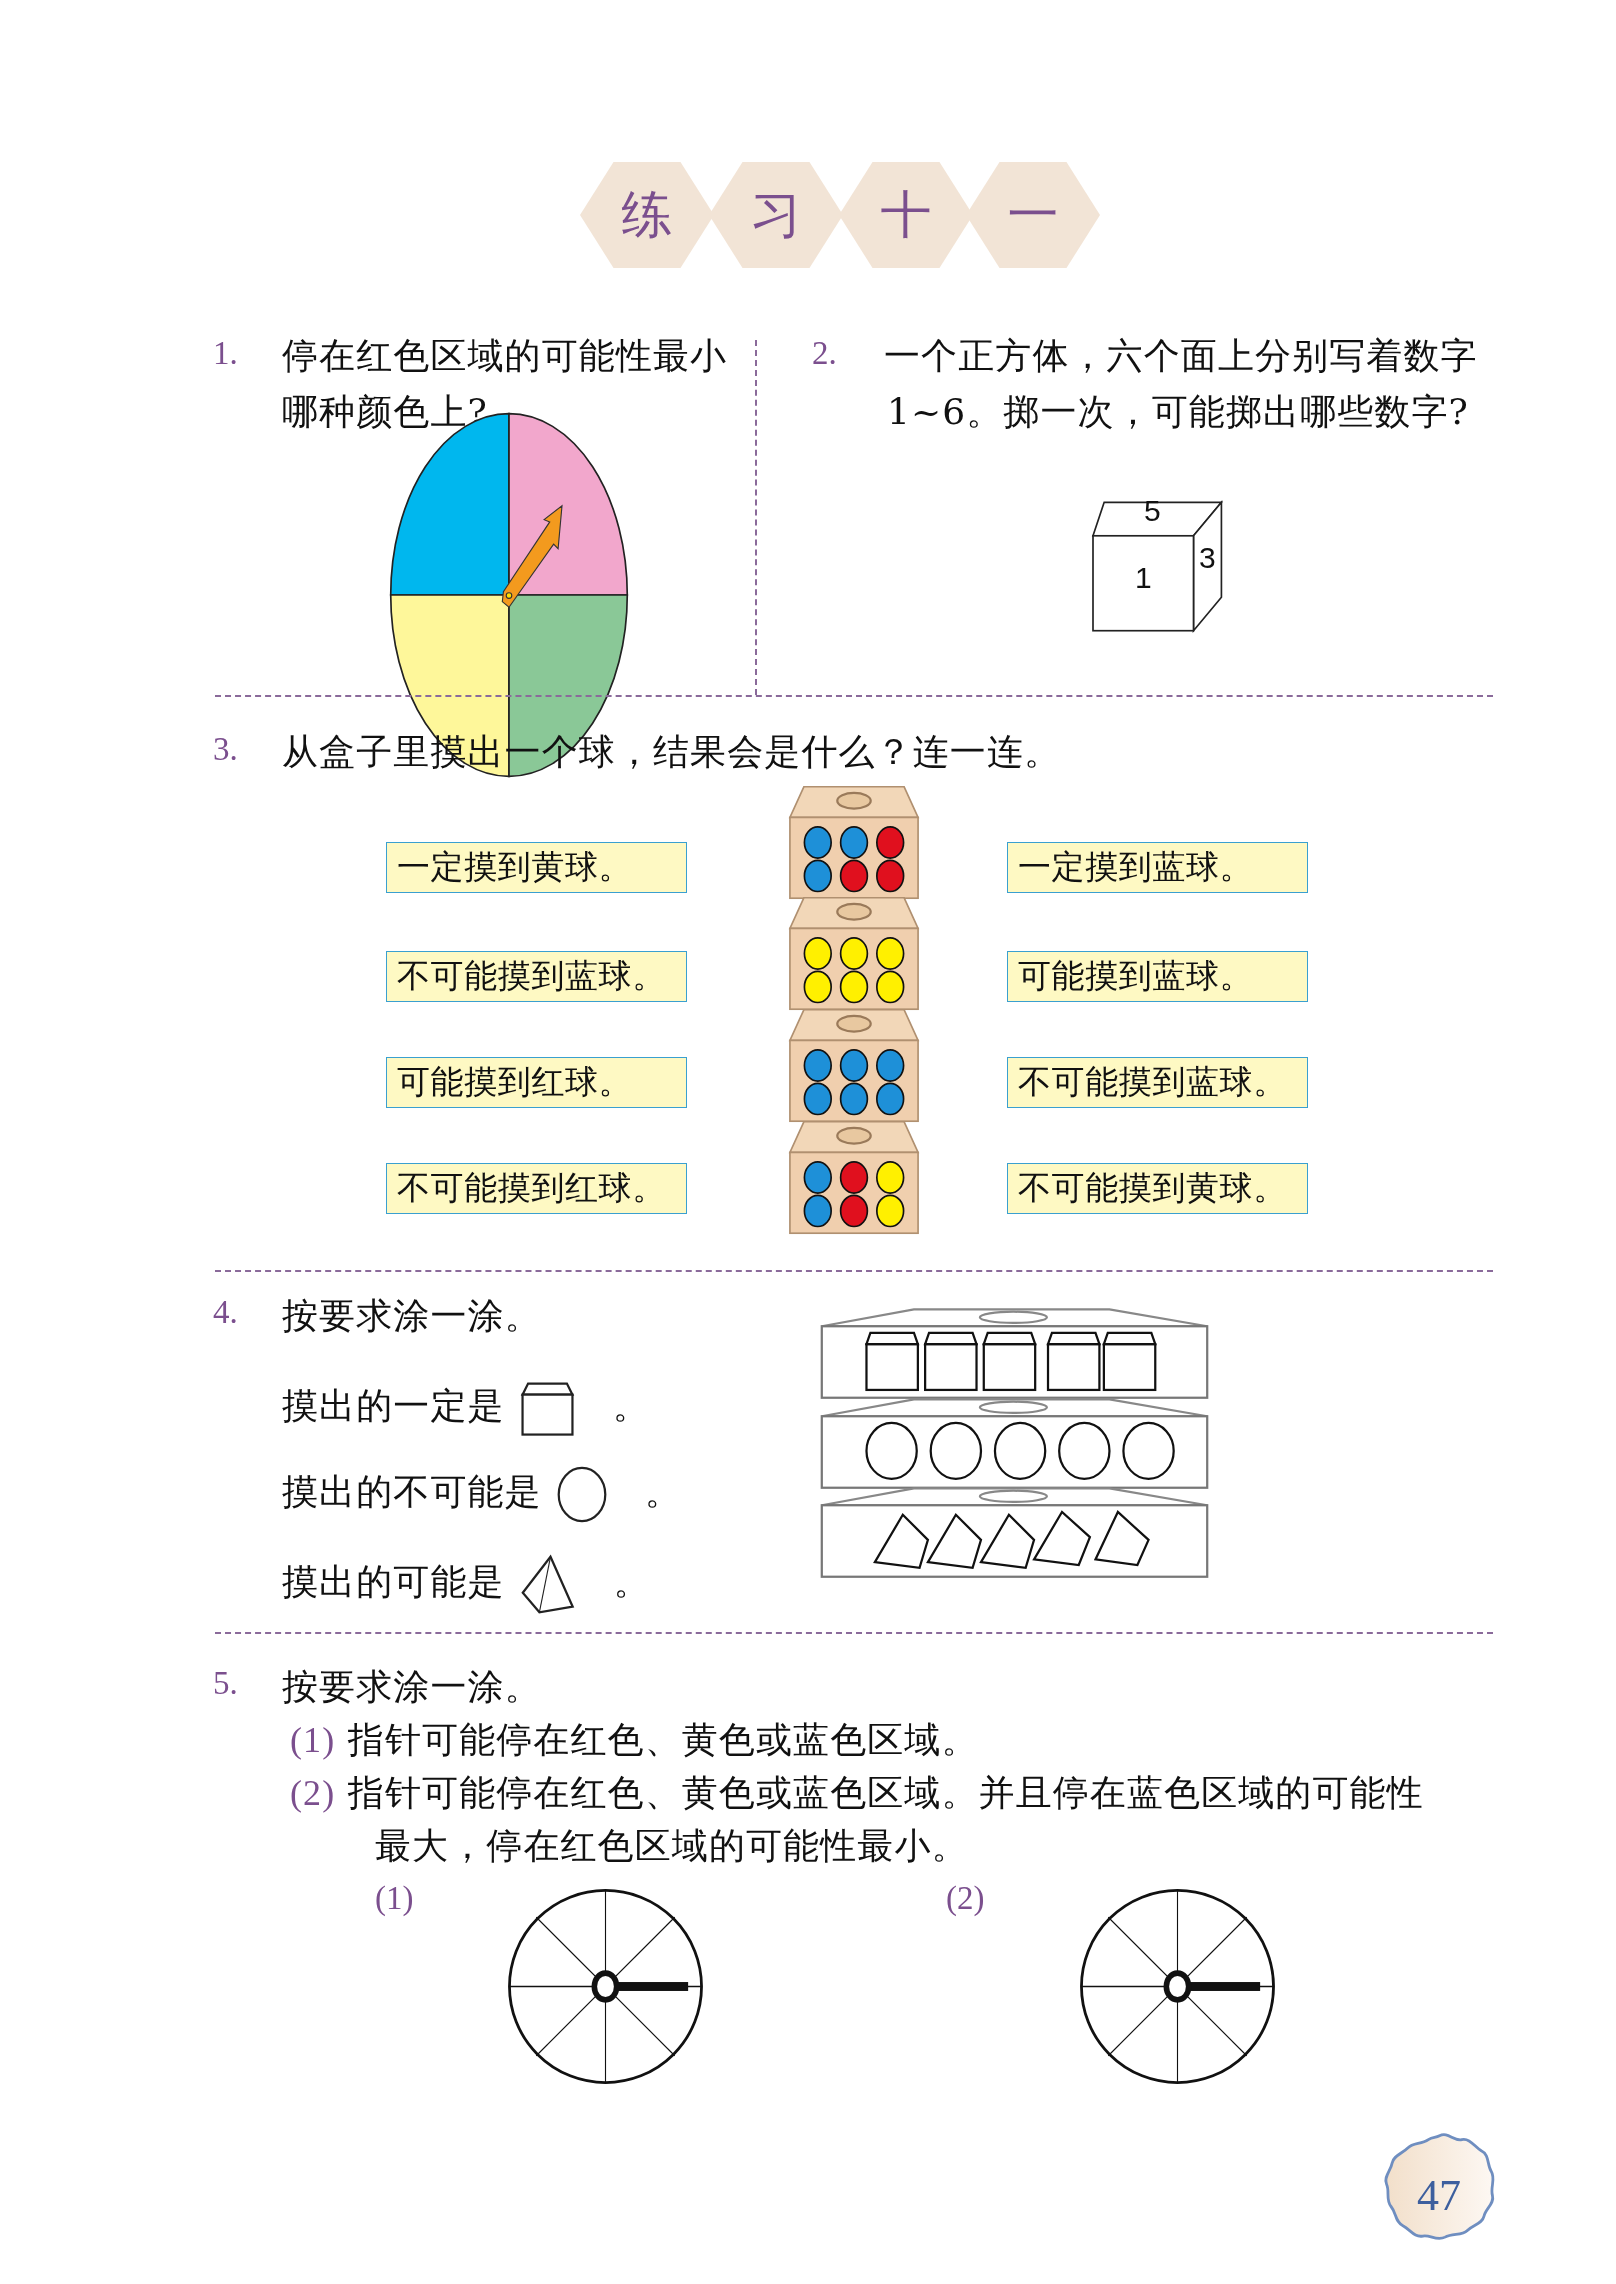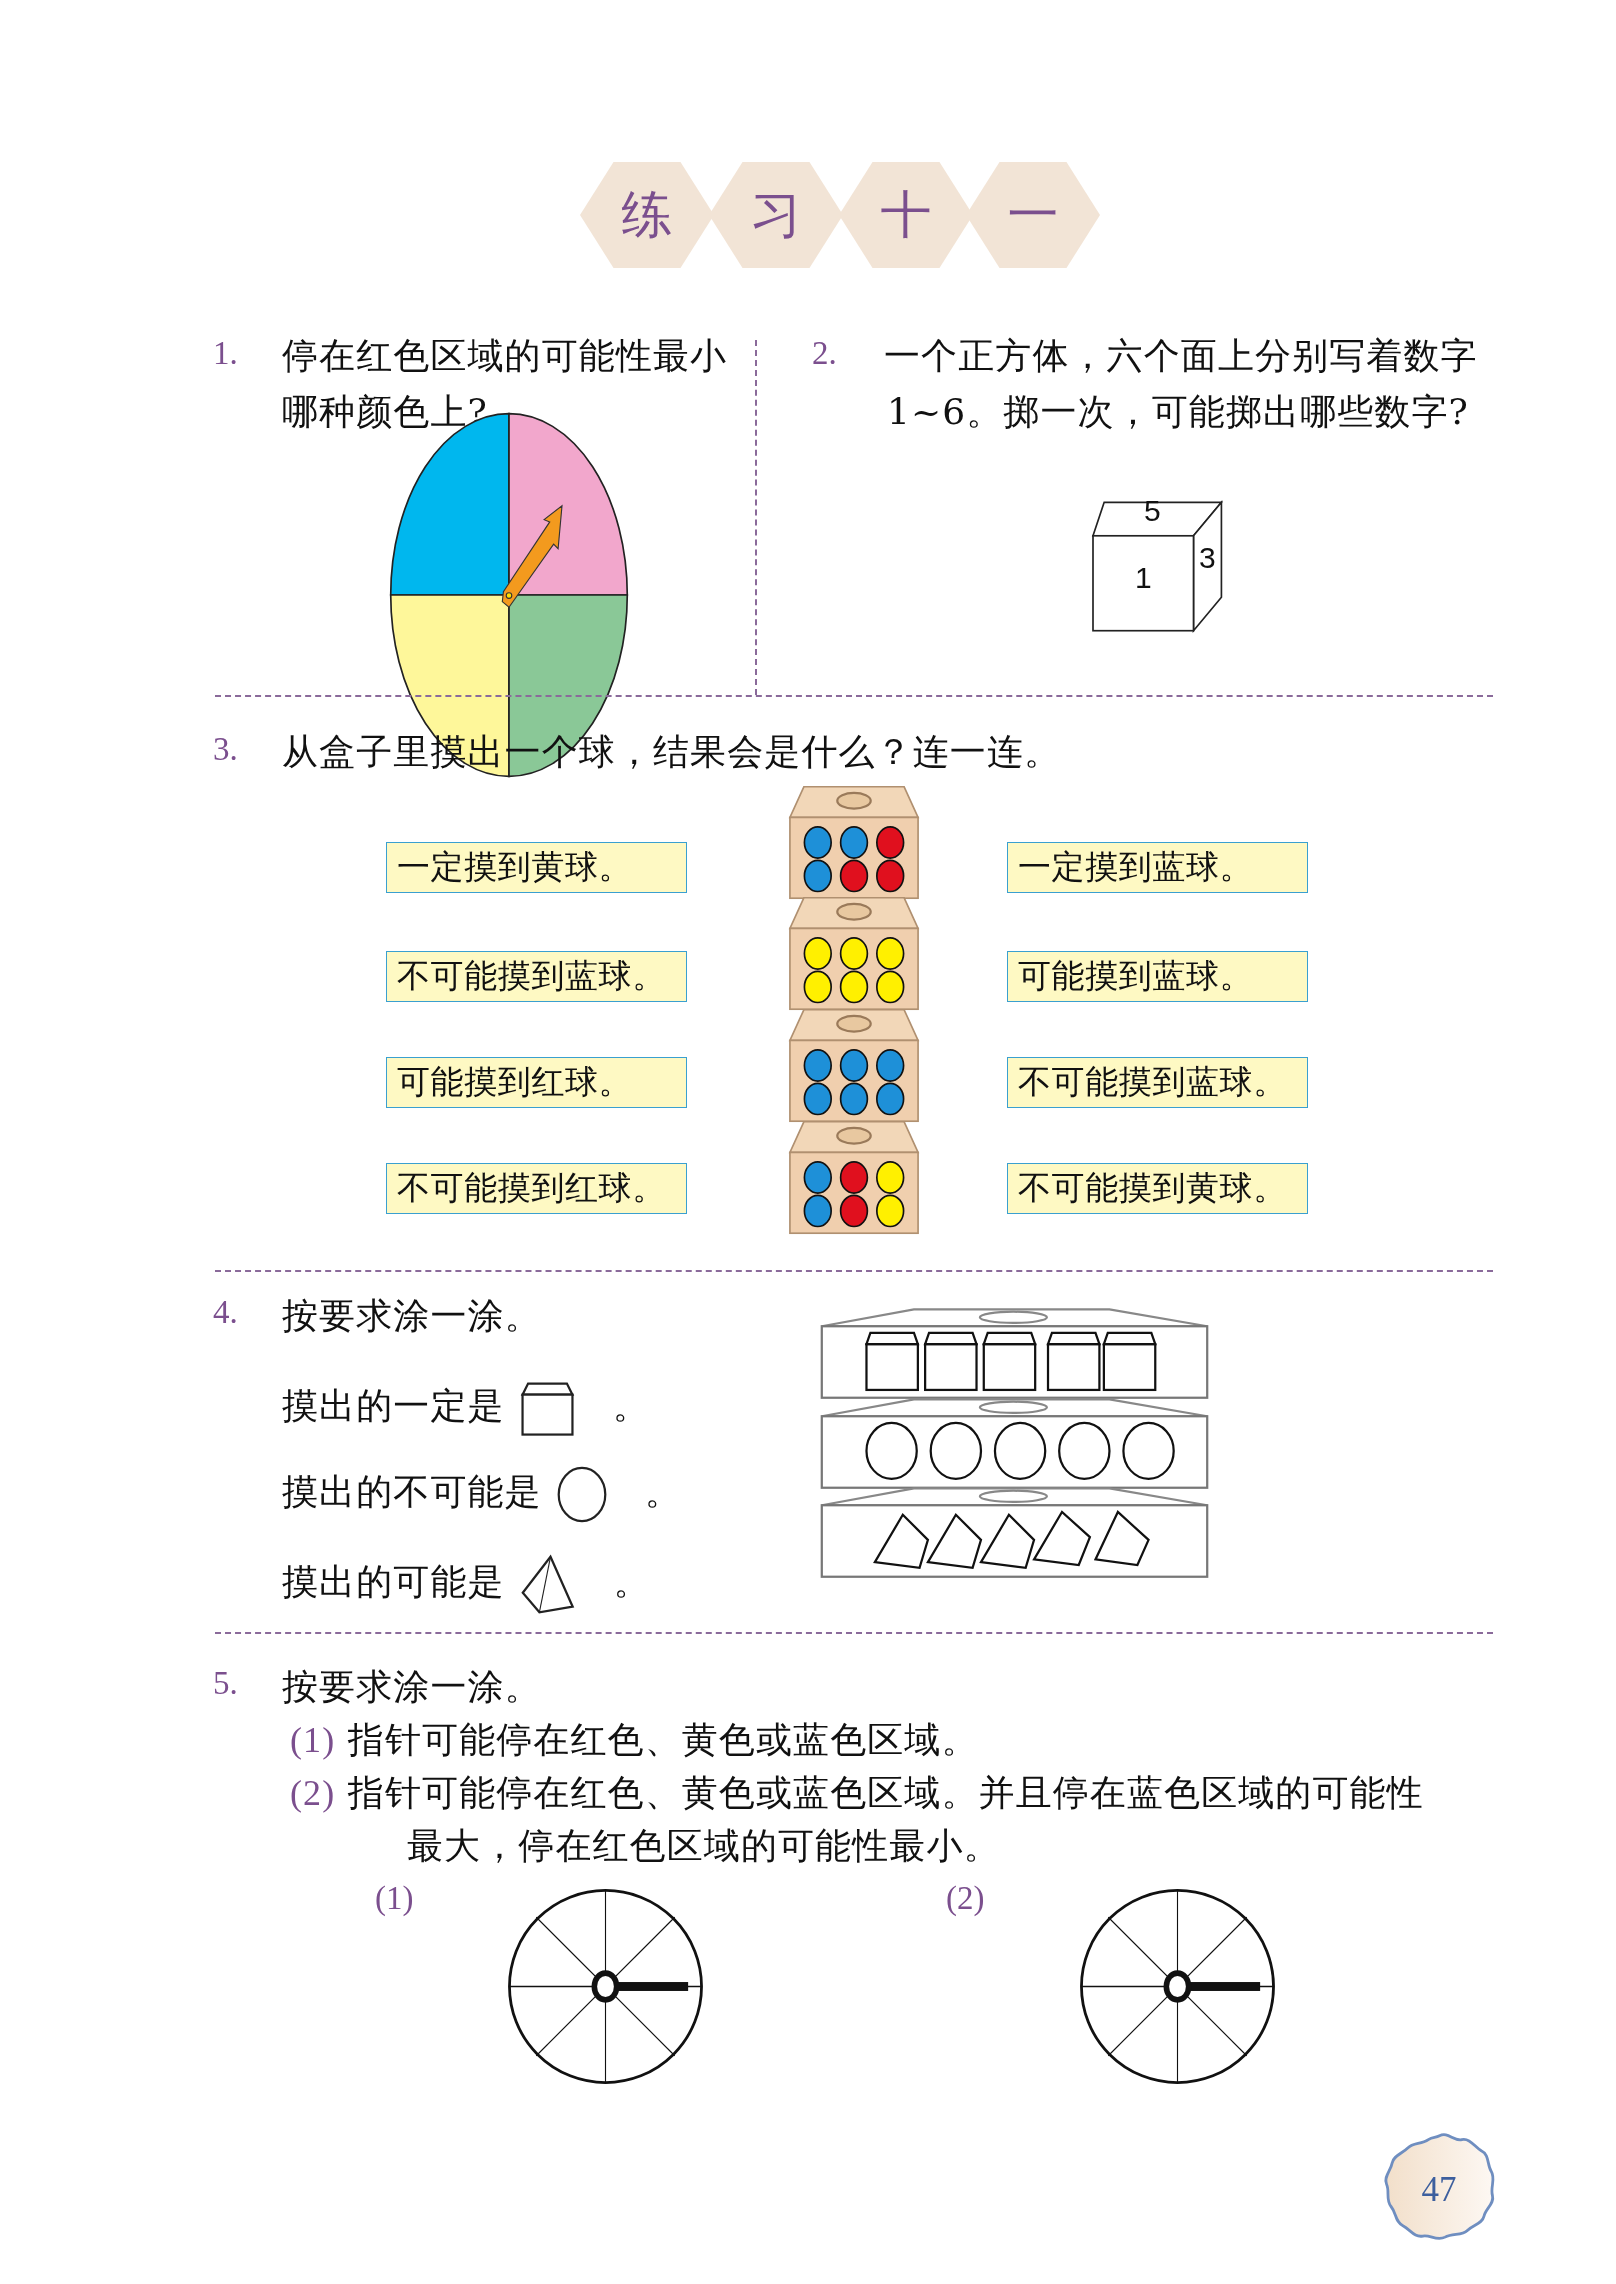--- a/index.html
+++ b/index.html
@@ -203,21 +203,21 @@
   <div class="qnum" style="left:213px; top:1665px;">5.</div>
   <div class="qtext" style="left:282px; top:1660px;">按要求涂一涂。</div>
   <div class="qtext" style="left:290px; top:1713px;">
     <span class="paren">(1)</span>
     <span>指针可能停在红色、黄色或蓝色区域。</span>
   </div>
   <div class="qtext" style="left:290px; top:1766px;">
     <span class="paren">(2)</span>
     <span>指针可能停在红色、黄色或蓝色区域。并且停在蓝色区域的可能性</span>
   </div>
-  <div class="qtext" style="left:375px; top:1819px;margin-left:32px;">最大，停在红色区域的可能性最小。</div>
+  <div class="qtext" style="left:375px; top:1819px;">最大，停在红色区域的可能性最小。</div>
 
   <div class="abs paren" style="left:375px; top:1880px; font-size:33px;">(1)</div>
   <svg style="left:505px; top:1886px;" width="201" height="201" viewBox="0 0 360 360">
     <ellipse cx="180" cy="180" rx="172" ry="172" fill="#fff" stroke="#111" stroke-width="5"></ellipse>
     <g stroke="#111" stroke-width="2">
       <line x1="180" y1="8" x2="180" y2="352"></line>
       <line x1="8" y1="180" x2="352" y2="180" stroke-width="3"></line>
       <line x1="56" y1="56" x2="304" y2="304"></line>
       <line x1="304" y1="56" x2="56" y2="304"></line>
     </g>
@@ -241,14 +241,14 @@
 
 <svg style="left:1381px; top:2131px;" width="117" height="112" viewBox="0 0 210 200">
   <defs>
     <linearGradient id="pg" x1="0" x2="1" y1="0" y2="0">
       <stop offset="0" stop-color="#f2dfca"></stop>
         <stop offset="1" stop-color="#fdf8f3"></stop>
     </linearGradient>
   </defs>
   <path d="M105,8 C120,0 130,18 145,15 C160,12 168,28 180,35 C195,42 190,60 198,72 C206,85 196,100 200,115 C204,130 188,138 185,152 C182,166 165,168 155,178 C145,188 128,182 115,190 C100,198 88,185 75,188 C60,191 52,176 40,170 C25,163 28,147 18,135 C8,123 16,108 10,95 C4,82 18,70 20,57 C22,44 38,40 48,30 C58,20 72,24 85,15 C93,10 98,12 105,8 Z" fill="url(#pg)" stroke="#6f8ec0" stroke-width="5"></path>
 </svg>
-<div class="abs" style="left:1414px; top:2170px; width:50px; text-align:center; font-family:'Liberation Serif',serif; font-size:35px; color:#3d5f9e;">47</div>
+<div class="abs" style="left:1414px; top:2170px; width:50px; text-align:center; font-family:'Liberation Serif',serif; font-size:44px; color:#3d5f9e;">47</div>
 
 
 </body></html>

